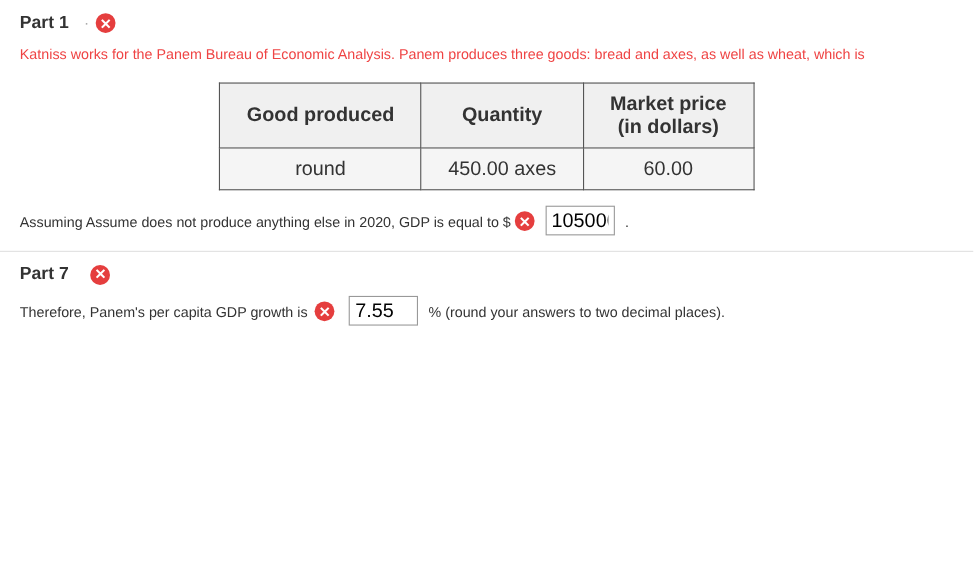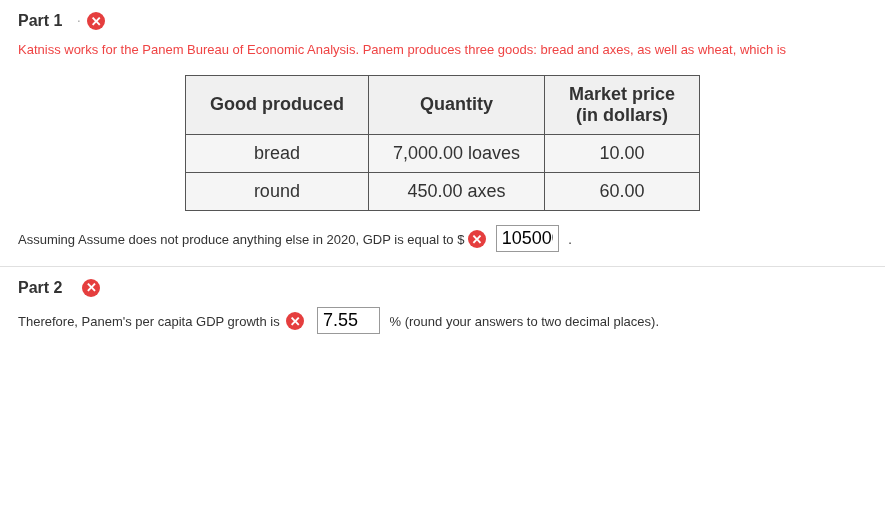--- a/index.html
+++ b/index.html
@@ -107,43 +107,38 @@
   <table>
     <thead>
       <tr>
         <th>Good produced</th>
         <th>Quantity</th>
         <th>Market price<br>(in dollars)</th>
       </tr>
     </thead>
     <tbody>
       <tr class="gray-row">
-        <td>bread</td>
-        <td>7,000.00 loaves</td>
-        <td>10.00</td>
-      </tr>
-      <tr class="gray-row">
         <td>round</td>
         <td>450.00 axes</td>
         <td>60.00</td>
       </tr>
     </tbody>
   </table>
 
   <div class="gdp-line">
     <span>Assuming Assume does not produce anything else in 2020, GDP is equal to $</span>
     <span class="error-icon">✕</span>
     <input class="inline-input" type="text" value="105000" style="">
     <span>.</span>
   </div>
 </div>
 
 <div class="part2-section">
   <div class="section-header">
-    <span class="section-title">Part 2</span>
+    <span class="section-title">Part 7</span>
     <span class="error-icon" style="margin-left: 12px;">✕</span>
   </div>
 
 
   <div class="per-capita-line">
     <span>Therefore, Panem's per capita GDP growth is</span>
     <span class="error-icon" style="margin: 0 3px;">✕</span>
     <input class="inline-input" type="text" value="7.55" style="">
     <span>% (round your answers to two decimal places).</span>
   </div>

